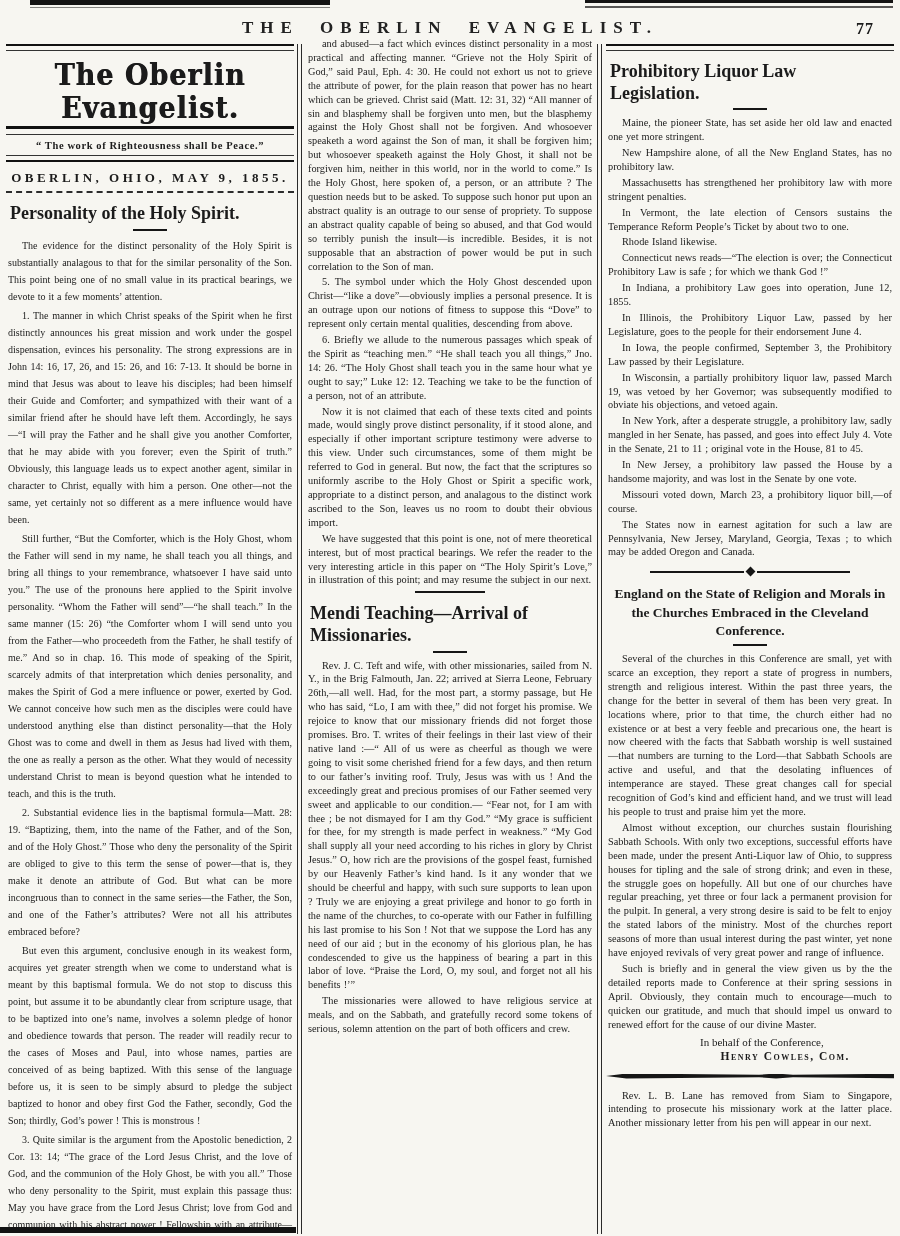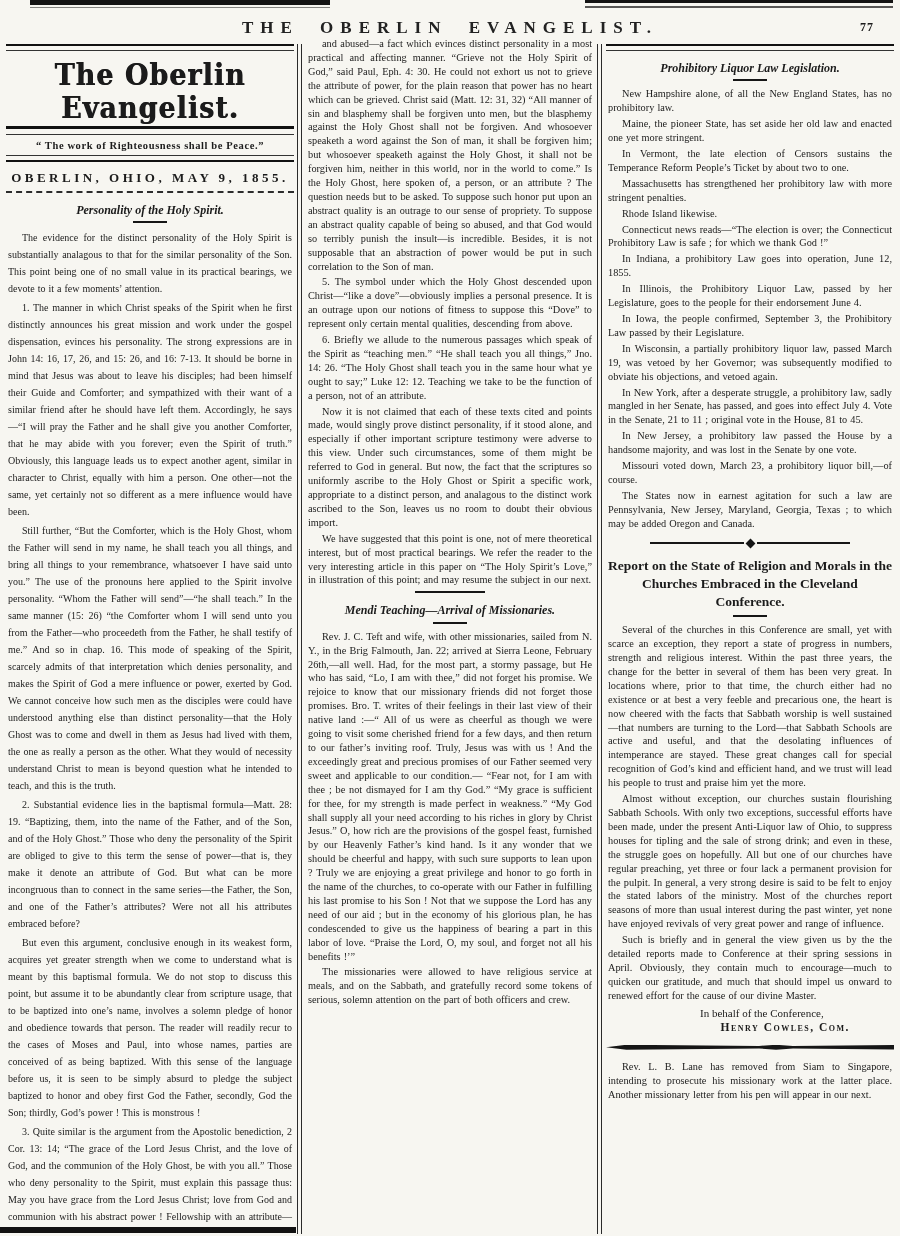--- a/index.html
+++ b/index.html
@@ -3,42 +3,42 @@
 <meta charset="utf-8">
 <style>
   html,body{margin:0;padding:0;background:#e8e6e0;}
   .page{position:relative;width:900px;height:1236px;background:#f7f6f1;
         font-family:"Liberation Serif","DejaVu Serif",serif;color:#1b1b1b;overflow:hidden;}
   
   .bar{position:absolute;background:#141414;}
   
   .hdr-title{position:absolute;top:18px;left:0;width:100%;text-align:center;
              font-size:17px;letter-spacing:7px;word-spacing:10px;font-weight:bold;color:#222;}
-  .pg-num{position:absolute;top:20px;right:26px;font-size:12px;font-weight:bold;letter-spacing:1px;}
+  .pg-num{position:absolute;top:20px;right:26px;font-size:16px;font-weight:bold;letter-spacing:1px;}
   
   .col{position:absolute;overflow:hidden;}
   .col-left{left:6px;top:44px;width:288px;height:1186px;}
   .col-mid{left:306px;top:37px;width:288px;height:1180px;}
   .col-right{left:606px;top:44px;width:288px;height:1186px;}
   .v-rule{position:absolute;top:44px;height:1190px;width:3px;
           border-left:1px solid #2a2a2a;border-right:1px solid #2a2a2a;}
   
   .rule-double{height:4px;border-top:2px solid #111;border-bottom:1px solid #333;}
   .rule-thickthin{height:5px;border-top:3px solid #111;border-bottom:1px solid #333;margin:3px 0;}
   .rule-thindbl{height:4px;border-top:1px solid #333;border-bottom:2px solid #111;margin:2px 0;}
   .rule-dash{border-top:2px dashed #2c2c2c;margin:4px 0 2px 0;}
   .mini-div{width:34px;height:2px;background:#161616;margin:4px auto 6px auto;}
   
   .mast-title{text-align:center;font-family:"DejaVu Serif",serif;font-weight:bold;
               font-size:27px;letter-spacing:1px;margin-top:9px;margin-bottom:4px;
               transform:scaleY(1.08);text-shadow:0.6px 0 0 #1b1b1b;}
   .motto{text-align:center;font-size:10.5px;font-weight:bold;letter-spacing:0.6px;margin:5px 0 4px 0;}
   .dateline{text-align:center;font-size:13px;font-weight:bold;letter-spacing:3.5px;margin:8px 0 5px 0;}
   
-  .headline{text-align:center;font-weight:bold;font-size:12px;margin:10px 4px 2px 4px;line-height:1.2;font-style:italic;}
+  .headline{font-weight:bold;font-size:18px;margin:10px 4px 2px 4px;line-height:1.2;}
   .headline-sm{text-align:center;font-weight:bold;font-size:13.5px;margin:10px 2px 2px 2px;line-height:1.35;}
   
   .body-p{margin:0 2px 2px 2px;text-align:justify;text-indent:14px;
           font-size:10.3px;line-height:13.9px;word-spacing:0.5px;}
   .col-left .body-p{font-size:10px;line-height:17px;}
   .sig-intro{margin:4px 0 0 0;padding-left:94px;font-size:11px;}
   .sig-name{margin:2px 44px 6px 0;text-align:right;font-size:11.5px;
             font-variant:small-caps;letter-spacing:1.5px;font-weight:bold;}
   
   .orn{display:flex;align-items:center;justify-content:center;margin:9px auto 7px auto;width:200px;}
@@ -93,40 +93,40 @@
     <div class="headline">Mendi Teaching—Arrival of Missionaries.</div>
     <div class="mini-div"></div>
     <p class="body-p">Rev. J. C. Teft and wife, with other missionaries, sailed from N. Y., in the Brig Falmouth, Jan. 22; arrived at Sierra Leone, February 26th,—all well.  Had, for the most part, a stormy passage, but He who has said, “Lo, I am with thee,” did not forget his promise.  We rejoice to know that our missionary friends did not forget those promises.  Bro. T. writes of their feelings in their last view of their native land :—“ All of us were as cheerful as though we were going to visit some cherished friend for a few days, and then return to our father’s inviting roof.  Truly, Jesus was with us !  And the exceedingly great and precious promises of our Father seemed very sweet and applicable to our condition.— “Fear not, for I am with thee ; be not dismayed for I am thy God.”  “My grace is sufficient for thee, for my strength is made perfect in weakness.”  “My God shall supply all your need according to his riches in glory by Christ Jesus.”  O, how rich are the provisions of the gospel feast, furnished by our Heavenly Father’s kind hand.  Is it any wonder that we should be cheerful and happy, with such sure supports to lean upon ?  Truly we are enjoying a great privilege and honor to go forth in the name of the churches, to co-operate with our Father in fulfilling his last promise to his Son !  Not that we suppose the Lord has any need of our aid ; but in the economy of his glorious plan, he has condescended to give us the happiness of bearing a part in this labor of love.  “Praise the Lord, O, my soul, and forget not all his benefits !’”</p>
     <p class="body-p">The missionaries were allowed to have religious service at meals, and on the Sabbath, and gratefully record some tokens of serious, solemn attention on the part of both officers and crew.</p>
   </div>
 
   <div class="col col-right">
     <div class="rule-double"></div>
     <div class="headline">Prohibitory Liquor Law Legislation.</div>
     <div class="mini-div"></div>
+    <p class="body-p">Maine, the pioneer State, has set aside her old law and enacted one yet more stringent.</p>
     <p class="body-p">New Hampshire alone, of all the New England States, has no prohibitory law.</p>
-    <p class="body-p">Maine, the pioneer State, has set aside her old law and enacted one yet more stringent.</p>
+    <p class="body-p">Massachusetts has strengthened her prohibitory law with more stringent penalties.</p>
     <p class="body-p">In Vermont, the late election of Censors sustains the Temperance Reform People’s Ticket by about two to one.</p>
-    <p class="body-p">Massachusetts has strengthened her prohibitory law with more stringent penalties.</p>
     <p class="body-p">Rhode Island likewise.</p>
     <p class="body-p">Connecticut news reads—“The election is over; the Connecticut Prohibitory Law is safe ; for which we thank God !”</p>
     <p class="body-p">In Indiana, a prohibitory Law goes into operation, June 12, 1855.</p>
     <p class="body-p">In Illinois, the Prohibitory Liquor Law, passed by her Legislature, goes to the people for their endorsement June 4.</p>
     <p class="body-p">In Iowa, the people confirmed, September 3, the Prohibitory Law passed by their Legislature.</p>
     <p class="body-p">In Wisconsin, a partially prohibitory liquor law, passed March 19, was vetoed by her Governor; was subsequently modified to obviate his objections, and vetoed again.</p>
     <p class="body-p">In New York, after a desperate struggle, a prohibitory law, sadly mangled in her Senate, has passed, and goes into effect July 4.  Vote in the Senate, 21 to 11 ; original vote in the House, 81 to 45.</p>
     <p class="body-p">In New Jersey, a prohibitory law passed the House by a handsome majority, and was lost in the Senate by one vote.</p>
     <p class="body-p">Missouri voted down, March 23, a prohibitory liquor bill,—of course.</p>
     <p class="body-p">The States now in earnest agitation for such a law are Pennsylvania, New Jersey, Maryland, Georgia, Texas ; to which may be added Oregon and Canada.</p>
     <div class="orn">
         <div class="ln"></div>
         <div class="dia"></div>
         <div class="ln"></div>
       </div>
-    <div class="headline-sm">Report on the State of Religion and Morals in the Churches Embraced in the Cleveland Conference.</div>
+    <div class="headline-sm">England on the State of Religion and Morals in the Churches Embraced in the Cleveland Conference.</div>
     <div class="mini-div"></div>
     <p class="body-p">Several of the churches in this Conference are small, yet with scarce an exception, they report a state of progress in numbers, strength and religious interest.  Within the past three years, the change for the better in several of them has been very great.  In locations where, prior to that time, the church either had no existence or at best a very feeble and precarious one, the heart is now cheered with the facts that Sabbath worship is well sustained—that numbers are turning to the Lord—that Sabbath Schools are active and useful, and that the desolating influences of intemperance are stayed.  These great changes call for special recognition of God’s kind and efficient hand, and we trust will lead his people to trust and praise him yet the more.</p>
     <p class="body-p">Almost without exception, our churches sustain flourishing Sabbath Schools.  With only two exceptions, successful efforts have been made, under the present Anti-Liquor law of Ohio, to suppress houses for tipling and the sale of strong drink; and even in these, the struggle goes on hopefully.  All but one of our churches have regular preaching, yet three or four lack a permanent provision for the pulpit.  In general, a very strong desire is said to be felt to enjoy the stated labors of the ministry.  Most of the churches report seasons of more than usual interest during the past winter, yet none have enjoyed revivals of very great power and range of influence.</p>
     <p class="body-p">Such is briefly and in general the view given us by the the detailed reports made to Conference at their spring sessions in April.  Obviously, they contain much to encourage—much to quicken our gratitude, and much that should impel us onward to renewed effort for the cause of our divine Master.</p>
     <div class="sig-intro">In behalf of the Conference,</div>
     <div class="sig-name">Henry Cowles, Com.</div>
     <div class="orn-long"></div>
     <p class="body-p">Rev. L. B. Lane has removed from Siam to Singapore, intending to prosecute his missionary work at the latter place.  Another missionary letter from his pen will appear in our next.</p>
   </div>
 

